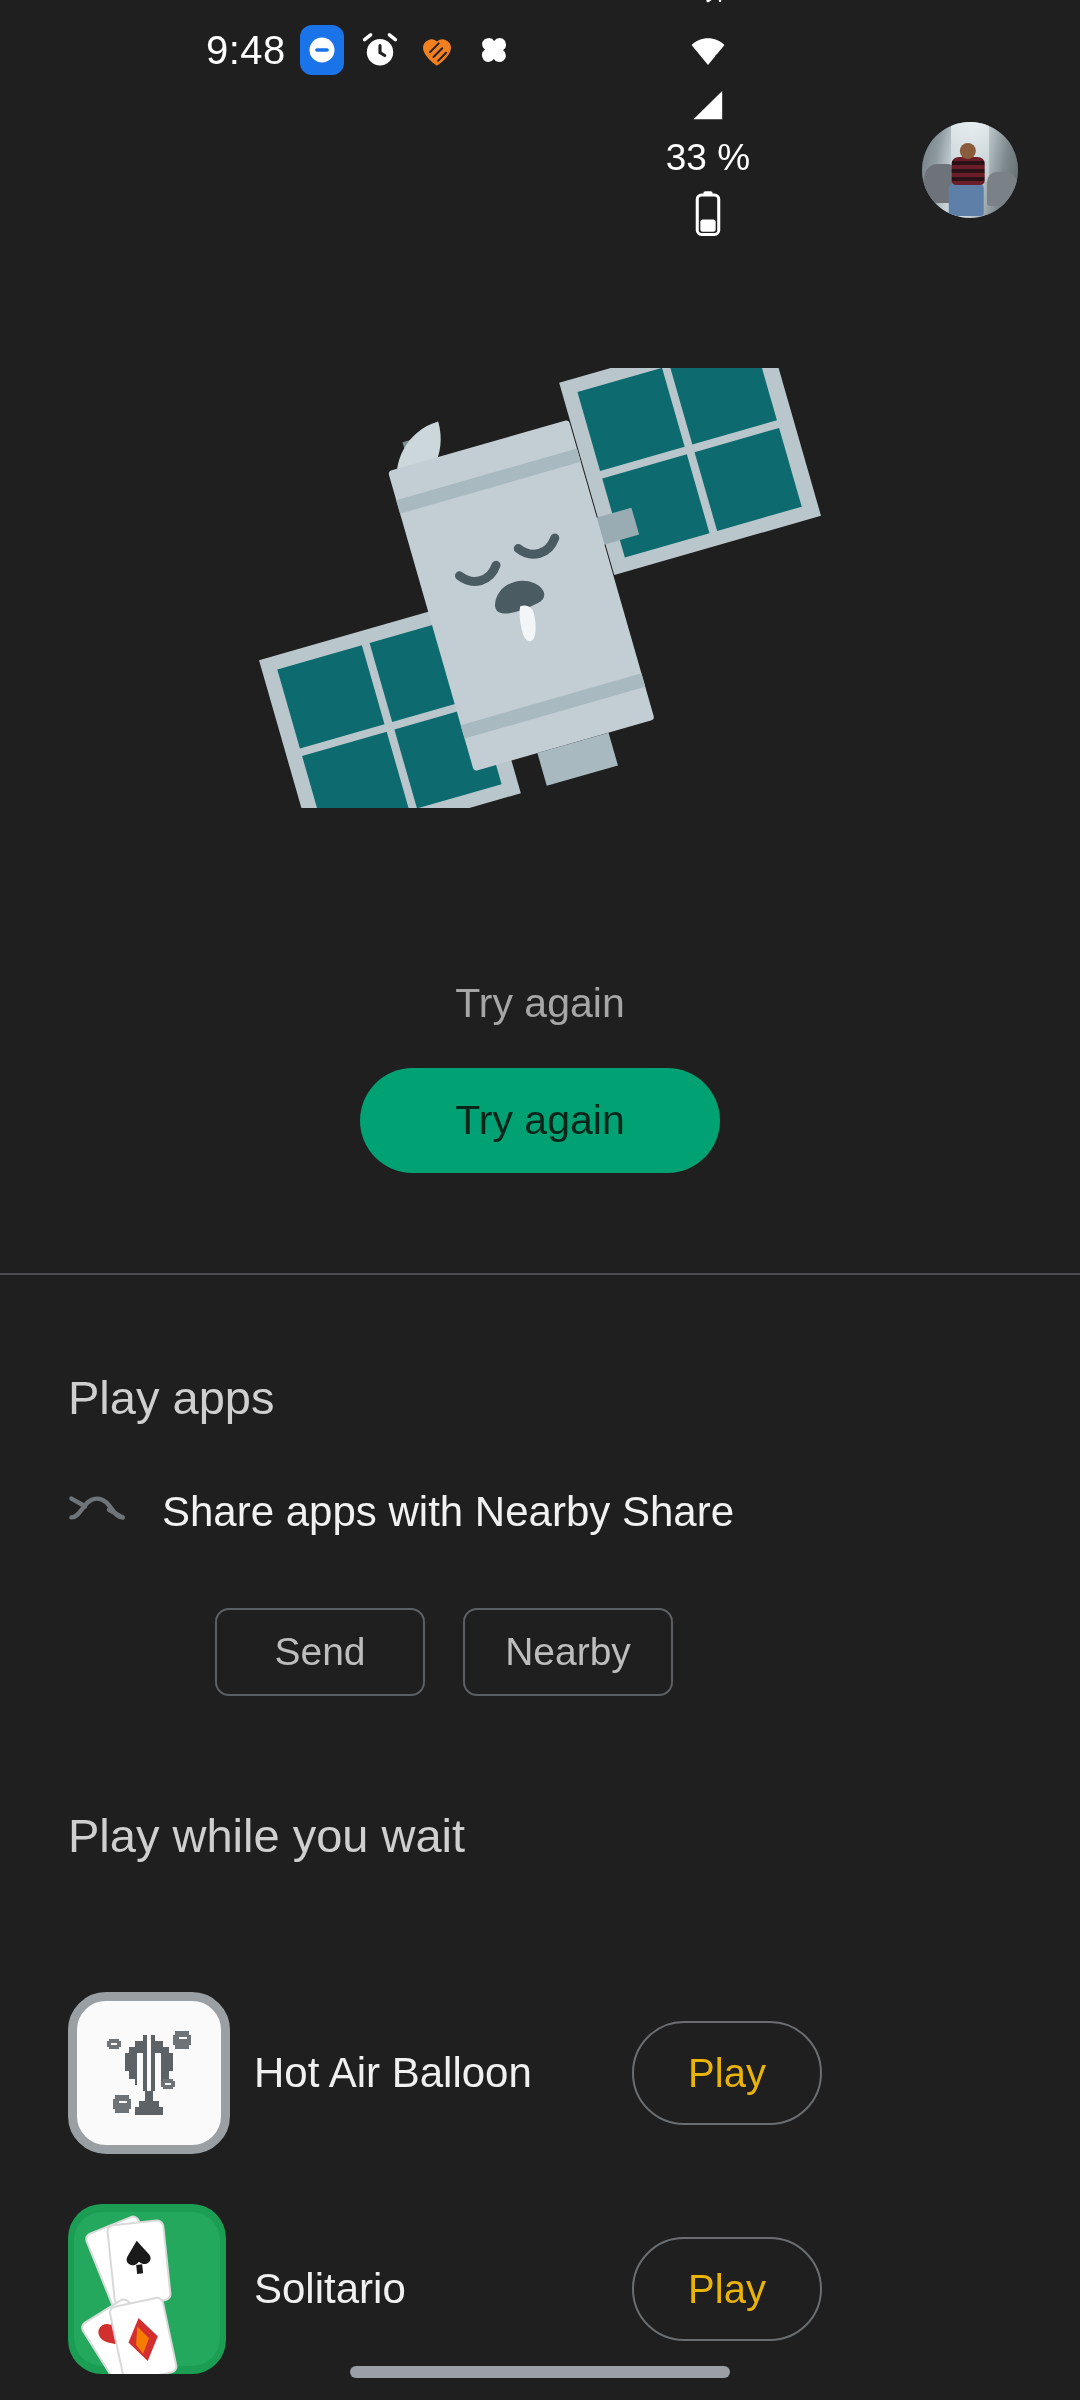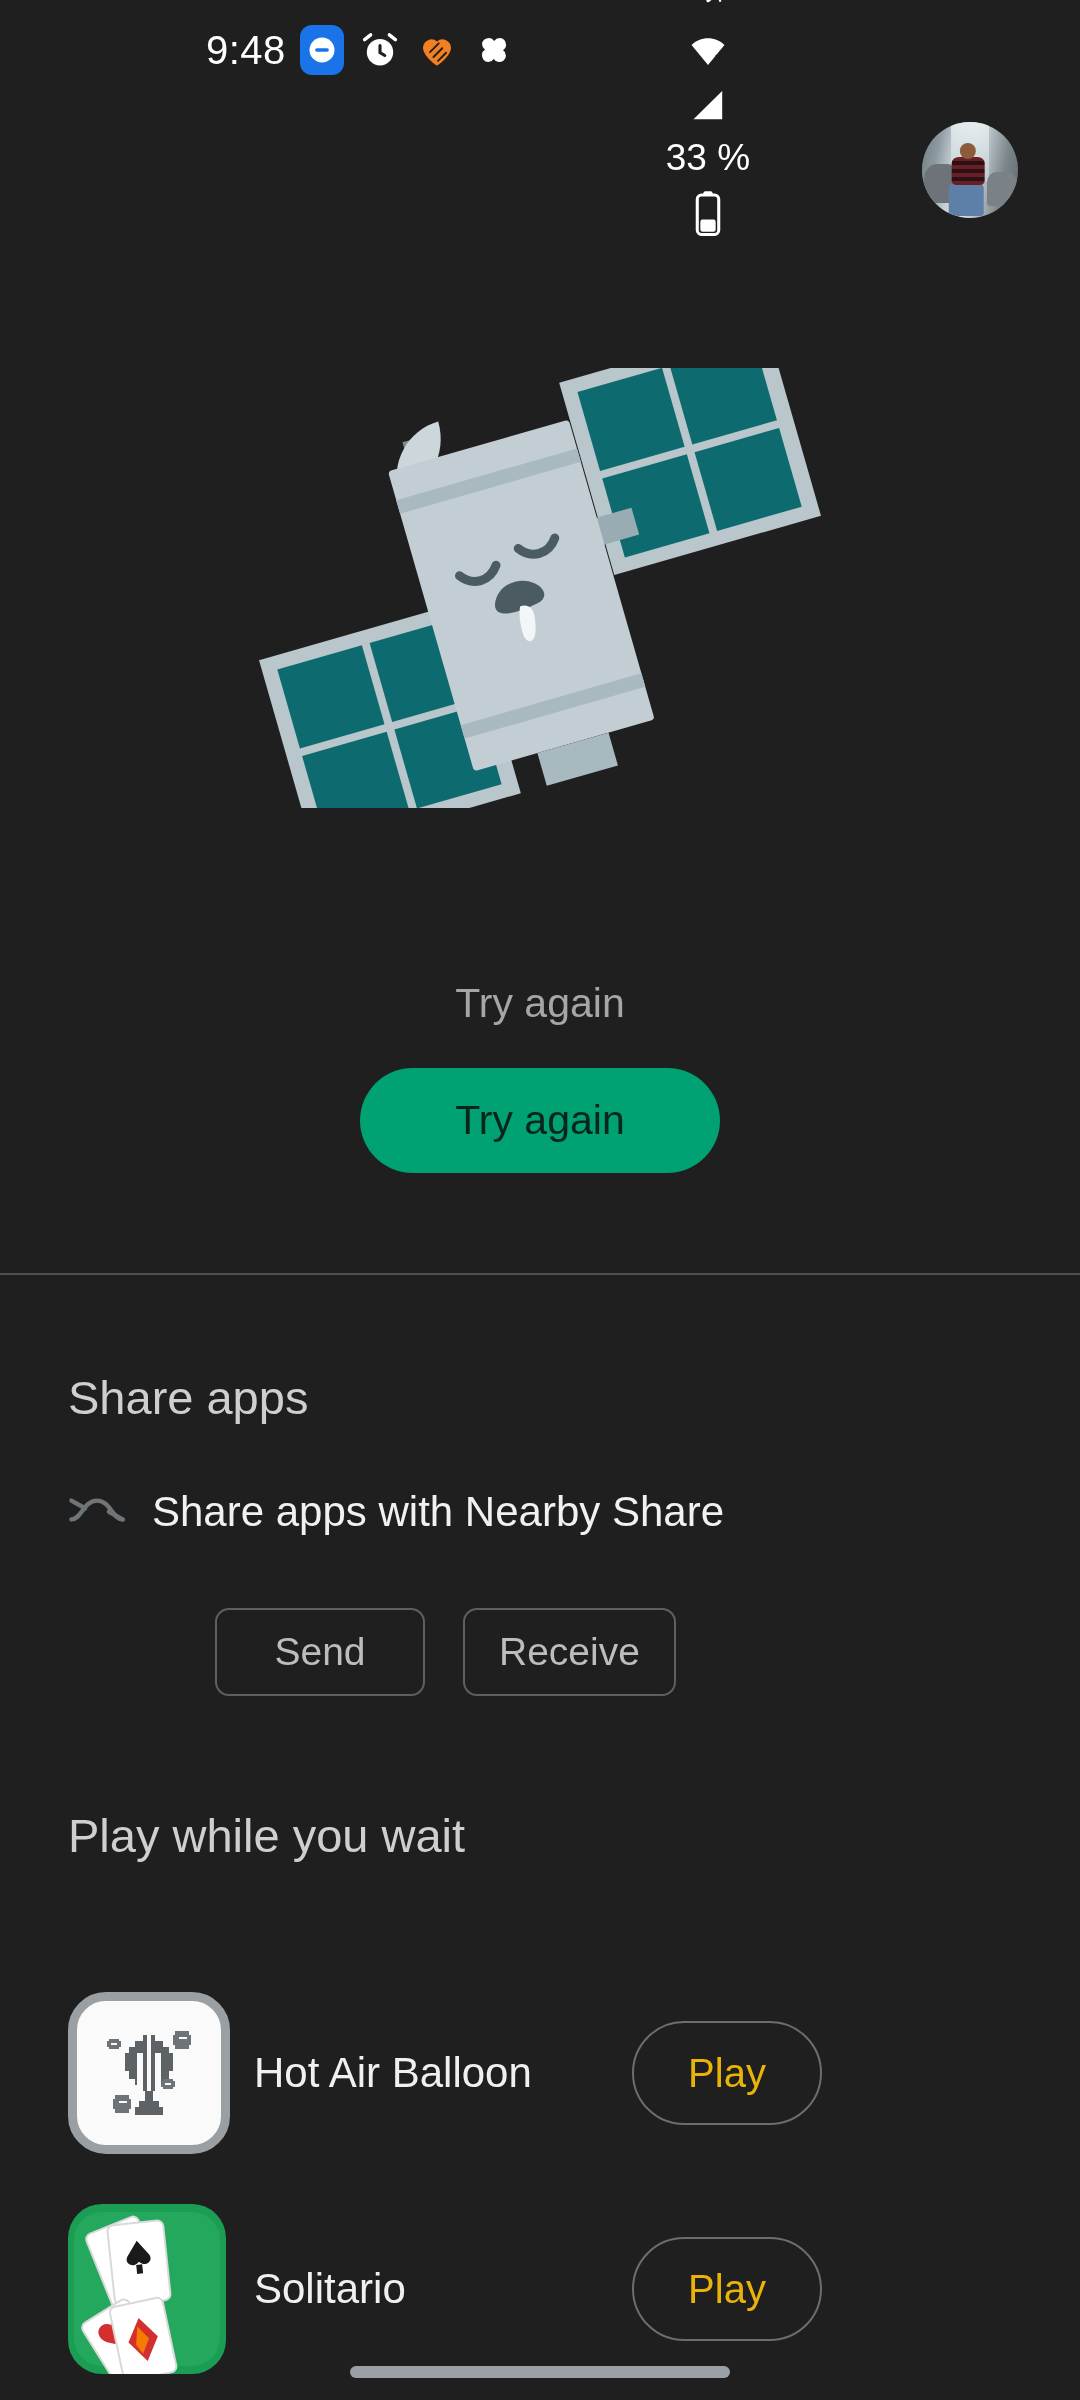--- a/index.html
+++ b/index.html
@@ -68,21 +68,21 @@
   }
   .divider { position: absolute; top: 1273px; left: 0; width: 1080px; height: 2px; background: #4b4f52; }
 
   
   .section-title {
     position: absolute; left: 68px; font-size: 47px; font-weight: 500; color: #cfcfcf;
   }
   #share-title { top: 1370px; }
   #games-title { top: 1808px; text-align: center; }
 
-  .share-row { position: absolute; left: 68px; top: 1488px; display: flex; align-items: center; gap: 26px; }
+  .share-row { position: absolute; left: 68px; top: 1488px; display: flex; align-items: flex-start; gap: 36px; }
   .share-row .lbl { font-size: 42px; color: #f1f1f1; }
 
   .chip-row { position: absolute; left: 215px; top: 1608px; display: flex; gap: 38px; }
   .chip {
     height: 88px; padding: 0 34px; min-width: 210px;
     border: 2px solid #5c6063; border-radius: 14px; background: transparent;
     color: #bdbdbd; font-size: 39px; font-family: "Liberation Sans", sans-serif;
     display: flex; align-items: center; justify-content: center; cursor: pointer;
   }
 
@@ -262,36 +262,36 @@
       </svg>
     </div>
 
     <div class="hero-msg">Try again</div>
 
     <button class="retry-btn">Try again</button>
   </div>
 
   <div class="divider"></div>
 
-  <div class="section-title" id="share-title">Share apps</div>
+  <div class="section-title" id="share-title">Play apps</div>
 
   <div class="share-row">
     <span>
       <svg width="58" height="40" viewBox="0 0 34 22" fill="none" stroke="#6f7478" stroke-width="2.6" stroke-linecap="round">
         <path d="M2 5.5l8 4.5"></path>
         <path d="M32 16.5l-8-4.5"></path>
         <path d="M2 16.5C8 16.5 9 5.5 17 5.5s9 11 15 11"></path>
       </svg>
     </span>
     <span class="lbl">Share apps with Nearby Share</span>
   </div>
 
   <div class="chip-row">
     <button class="chip">Send</button>
-    <button class="chip">Receive</button>
+    <button class="chip">Nearby</button>
   </div>
 
   <div class="section-title" id="games-title">Play while you wait</div>
 
   <div class="game-row" id="game-row-0">
     <span class="game-icon">
       <span class="tile-balloon">
         <svg width="120" height="120" viewBox="0 0 60 60" shape-rendering="crispEdges">
           <g fill="#5d6266">
             <rect x="27" y="11" width="6" height="3"></rect>

